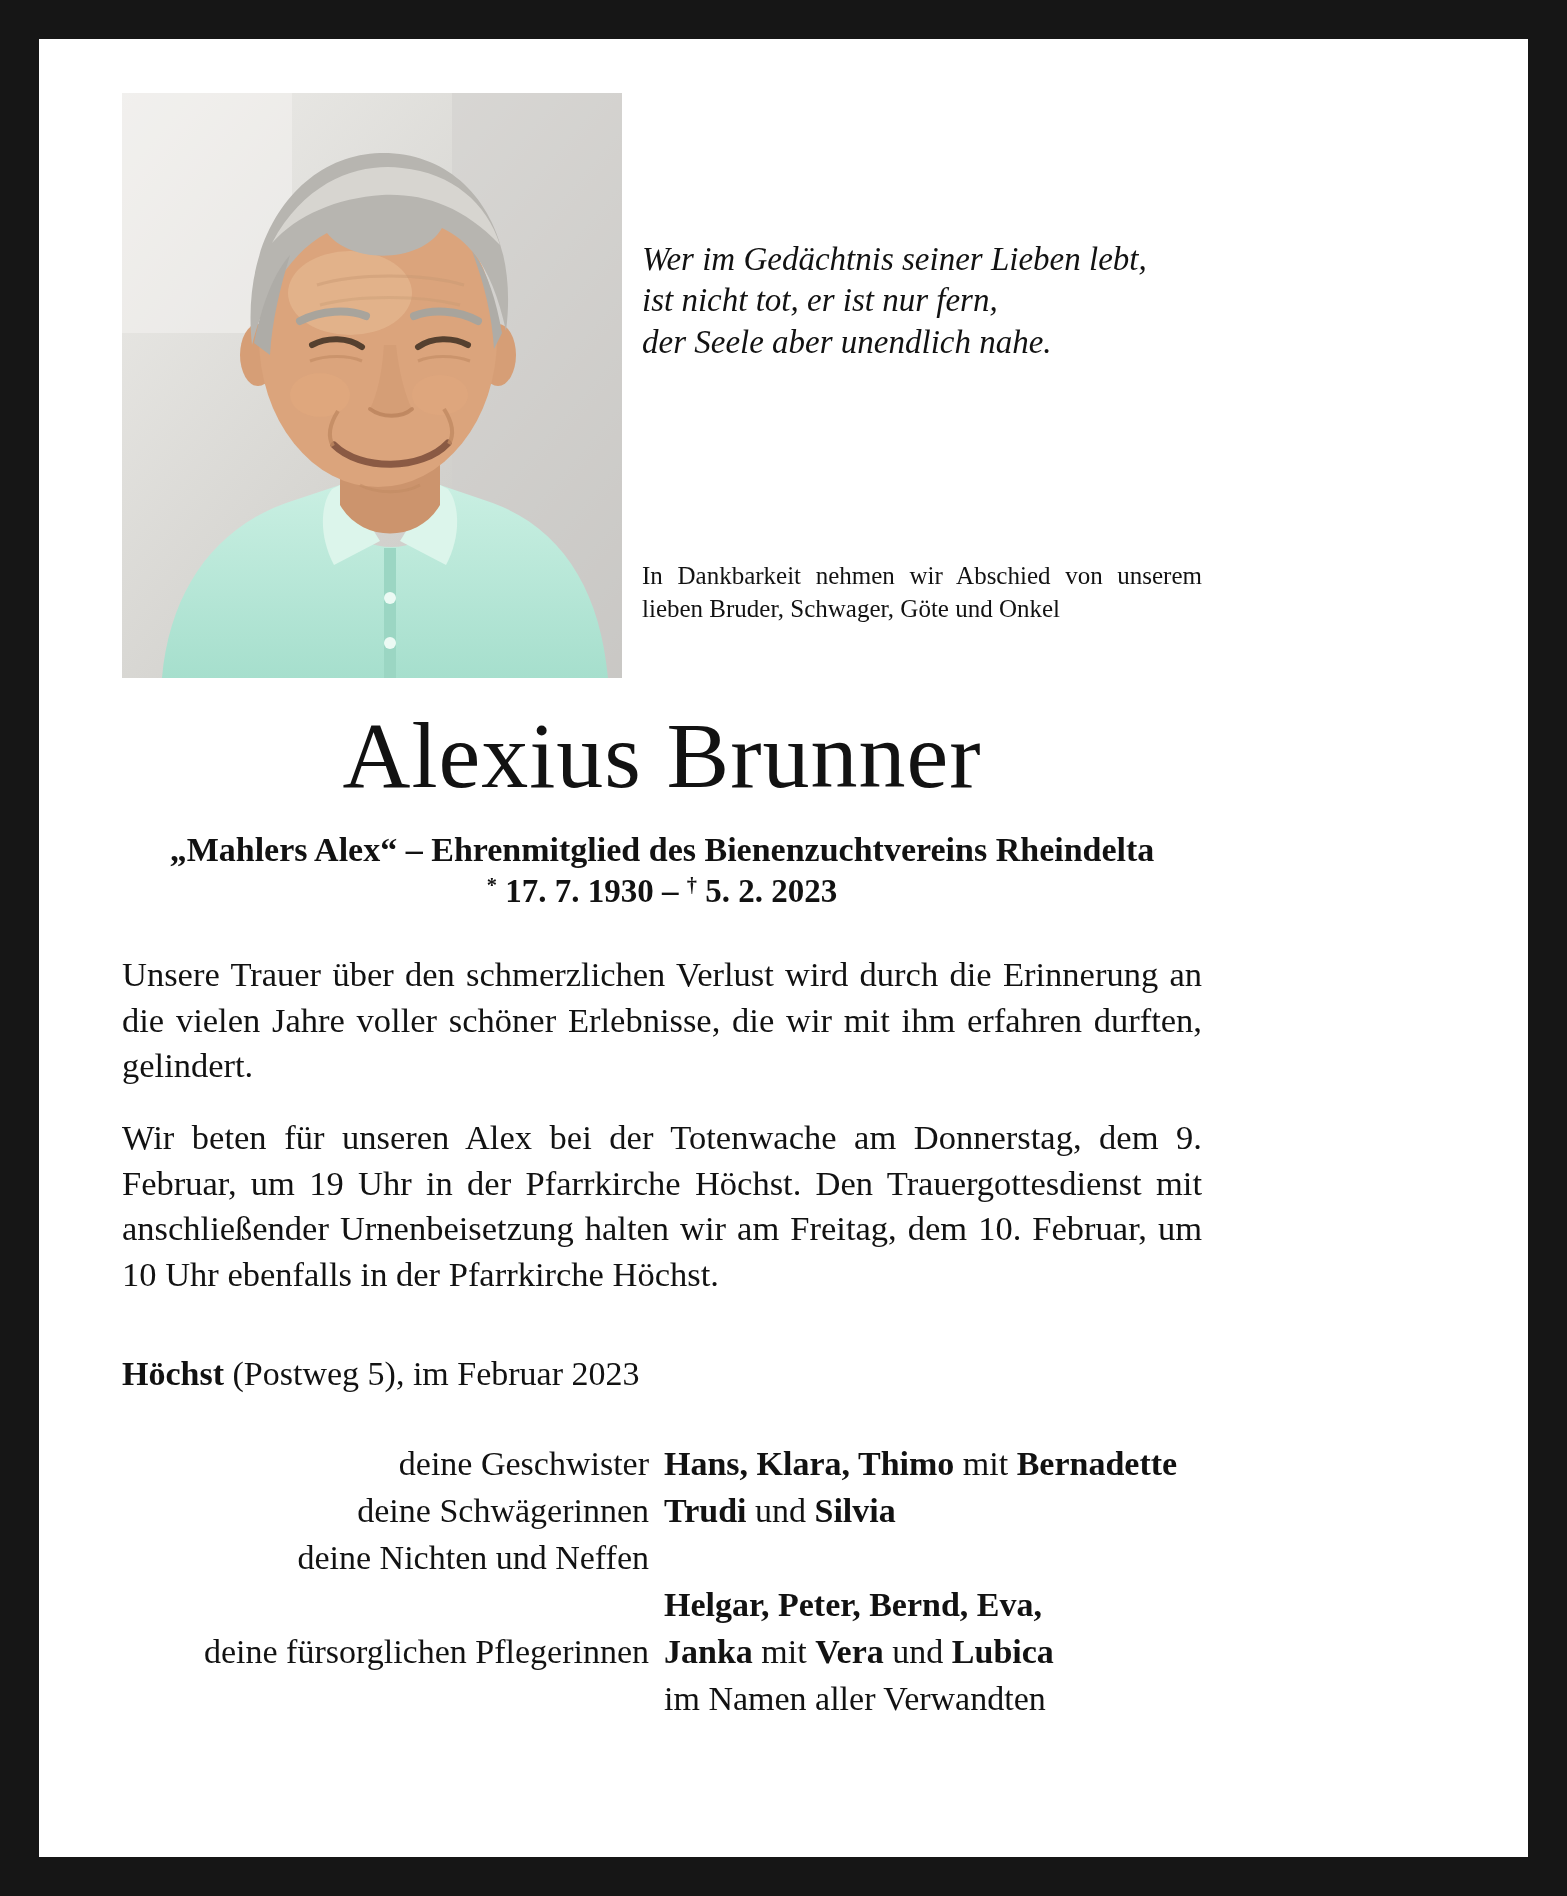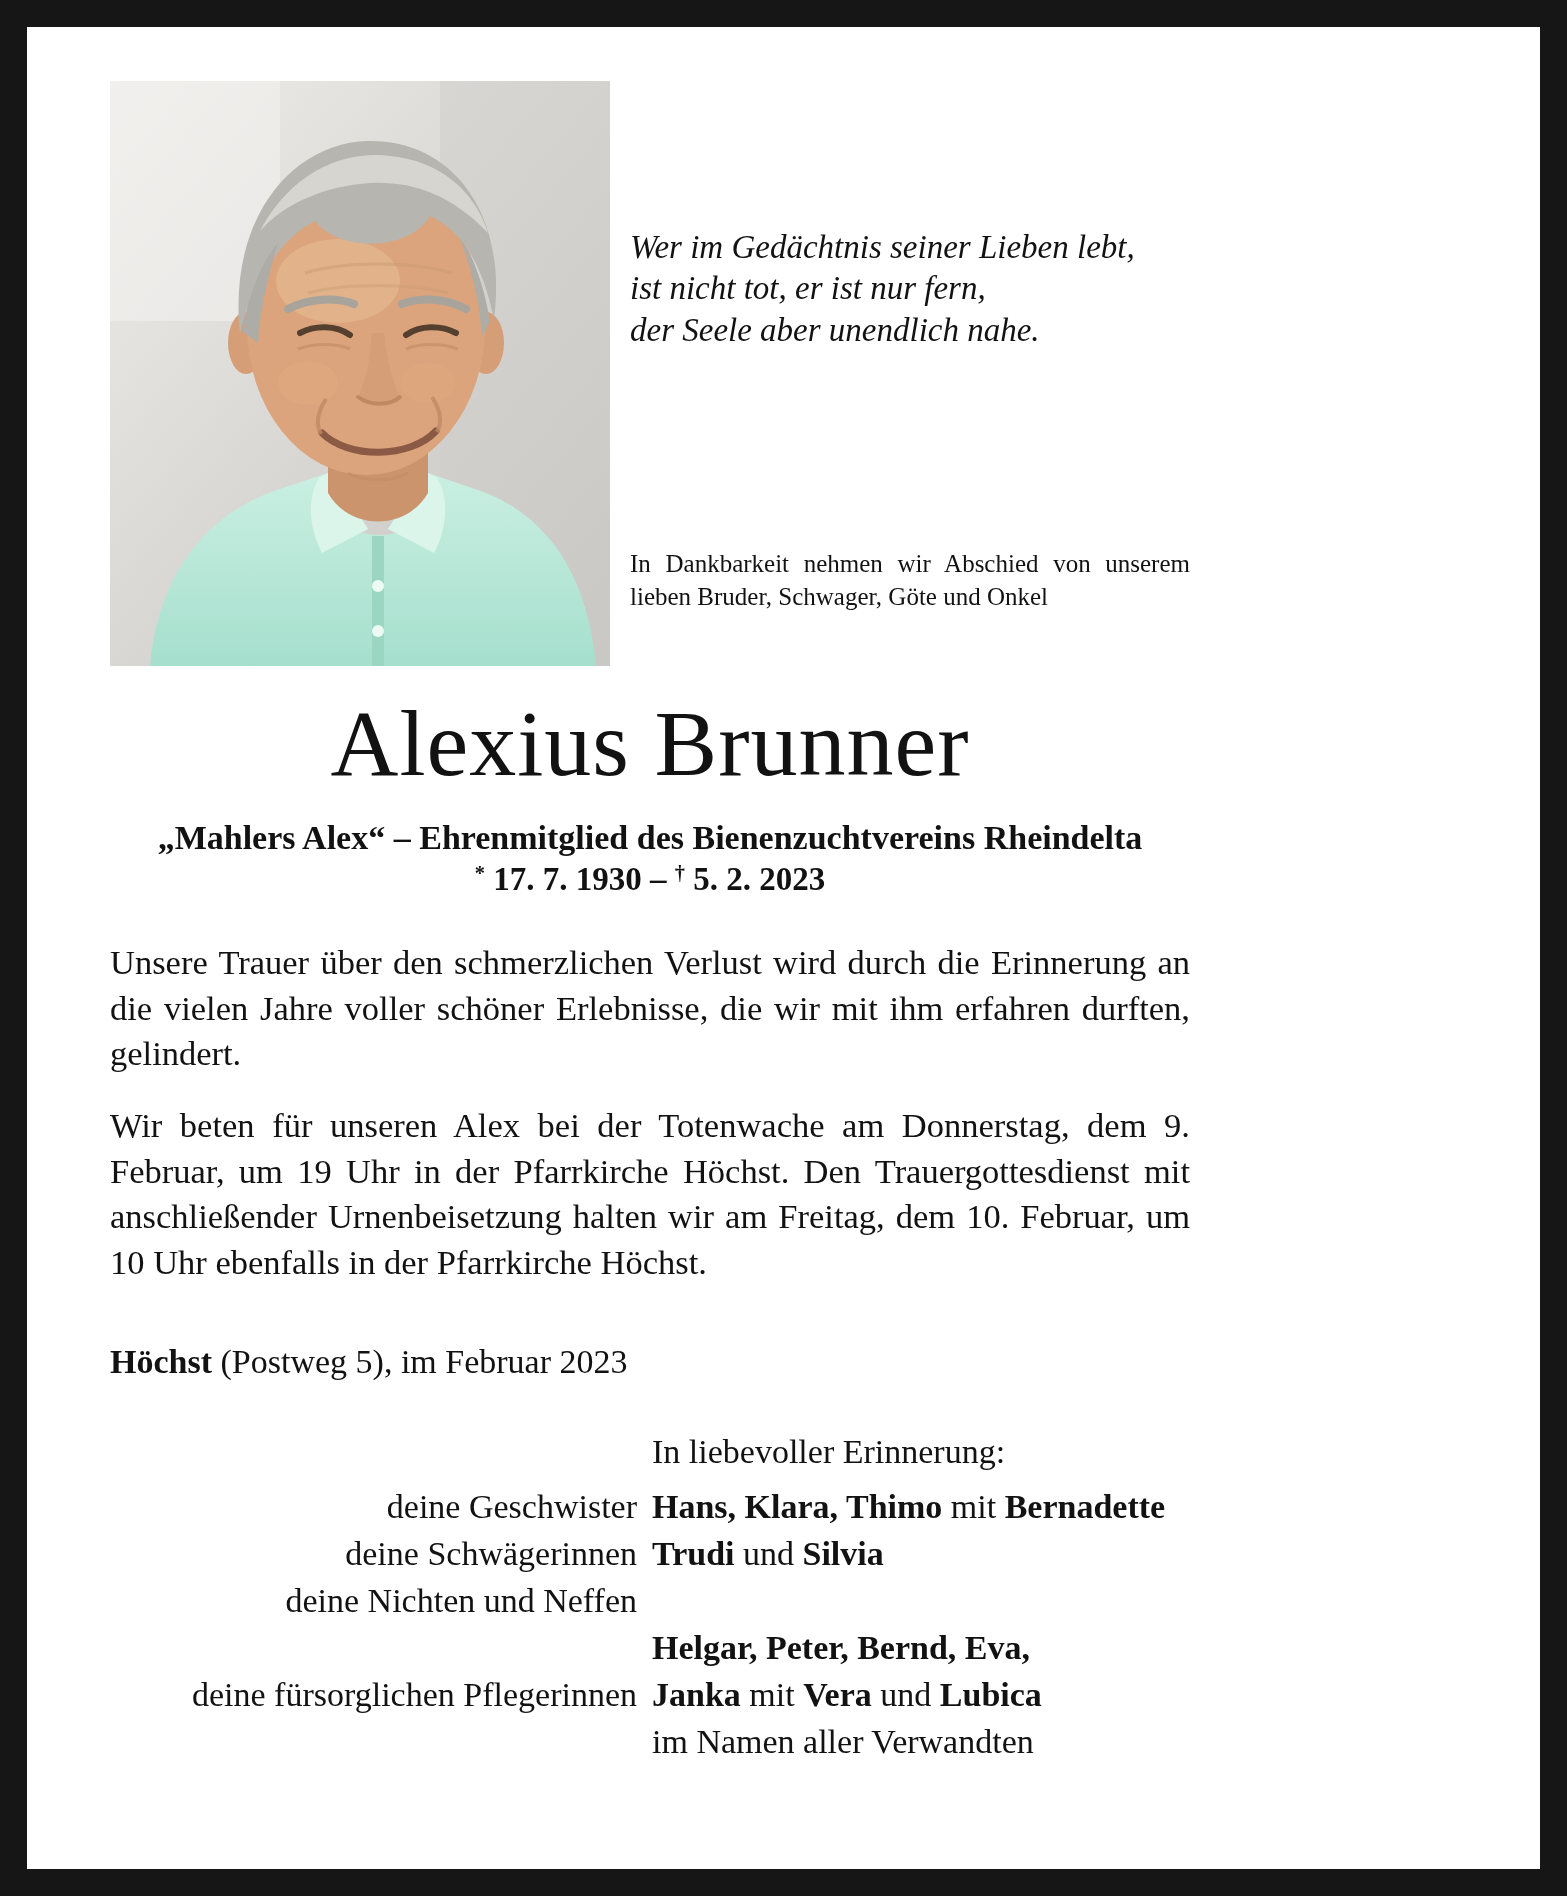--- a/index.html
+++ b/index.html
@@ -6,21 +6,21 @@
   html, body { margin: 0; padding: 0; }
   body {
     font-family: "Liberation Serif", "DejaVu Serif", serif;
     color: #121212;
     background: #222;
   }
   .frame {
     width: 1567px;
     height: 1896px;
     background: #161616;
-    padding: 27px;
+    padding: 39px;
   }
   .sheet {
     width: 100%;
     height: 100%;
     background: #ffffff;
     padding: 54px 0 30px 83px;
     overflow: hidden;
   }
   .content { width: 1080px; }
 
@@ -201,21 +201,20 @@
 
       <p class="body-par first">Unsere Trauer über den schmerzlichen Verlust wird durch die Erinnerung an die vielen Jahre voller schöner Erlebnisse, die wir mit ihm erfahren durften, gelindert.</p>
       <p class="body-par second">Wir beten für unseren Alex bei der Totenwache am Donnerstag, dem 9. Februar, um 19 Uhr in der Pfarrkirche Höchst. Den Trauergottesdienst mit anschließender Urnenbeisetzung halten wir am Freitag, dem 10. Februar, um 10 Uhr ebenfalls in der Pfarrkirche Höchst.</p>
 
       <div class="location">
         <span class="bold">Höchst</span>
         <span>(Postweg 5), im Februar 2023</span>
       </div>
 
       <div class="remembrance">
-        <div class="rem-heading">In liebevoller Erinnerung:</div>
         <div>
             <div class="rem-row">
               <div class="rem-label">deine Geschwister</div>
               <div class="rem-names"><span class="bold">Hans, Klara, Thimo</span><span> mit </span><span class="bold">Bernadette</span></div>
             </div>
             <div class="rem-row">
               <div class="rem-label">deine Schwägerinnen</div>
               <div class="rem-names"><span class="bold">Trudi</span><span> und </span><span class="bold">Silvia</span></div>
             </div>
             <div class="rem-row">

